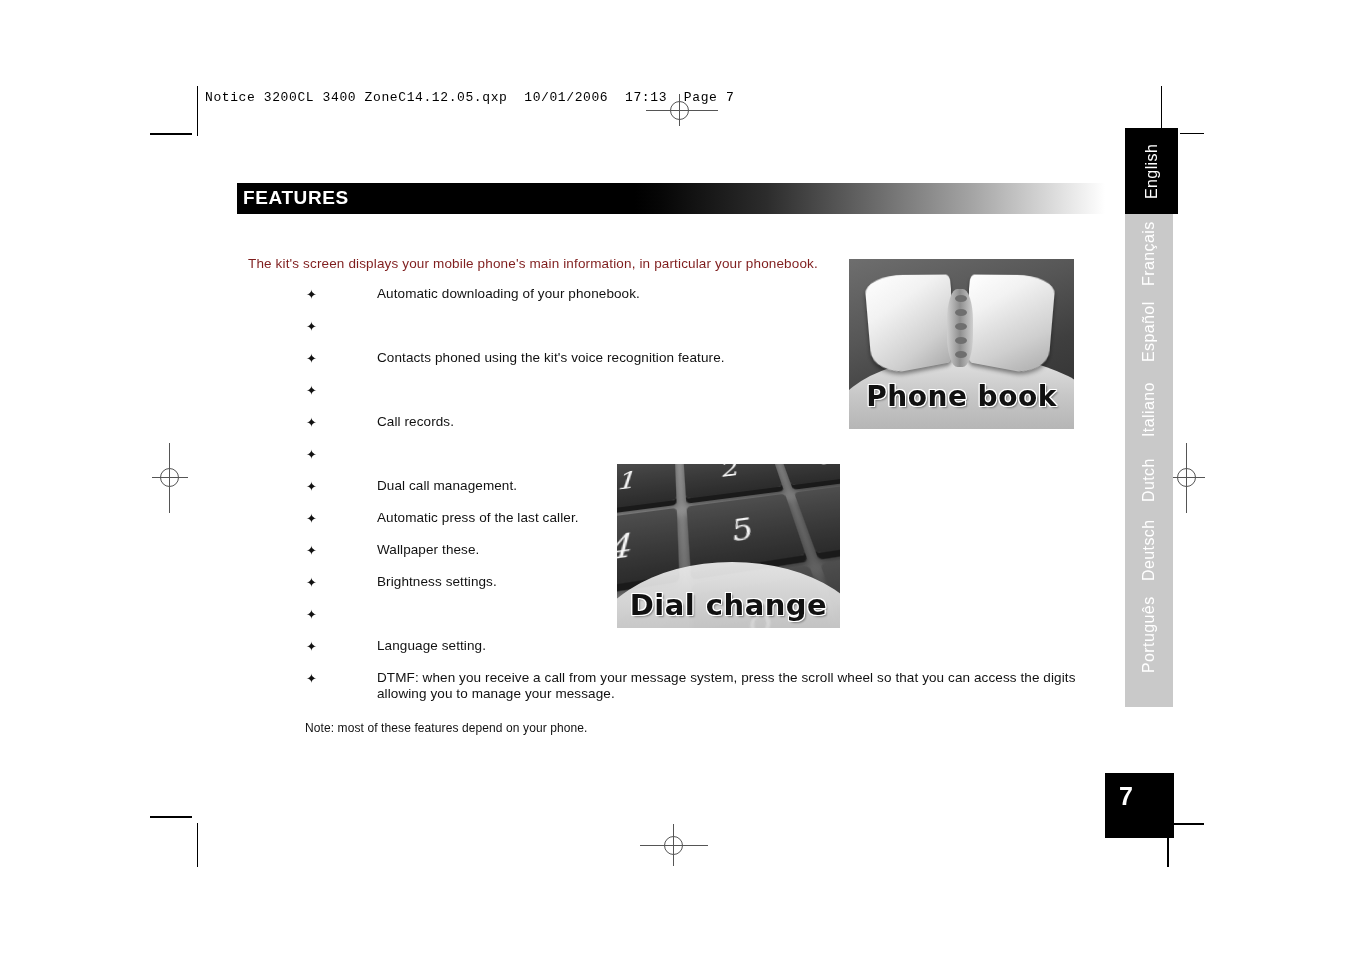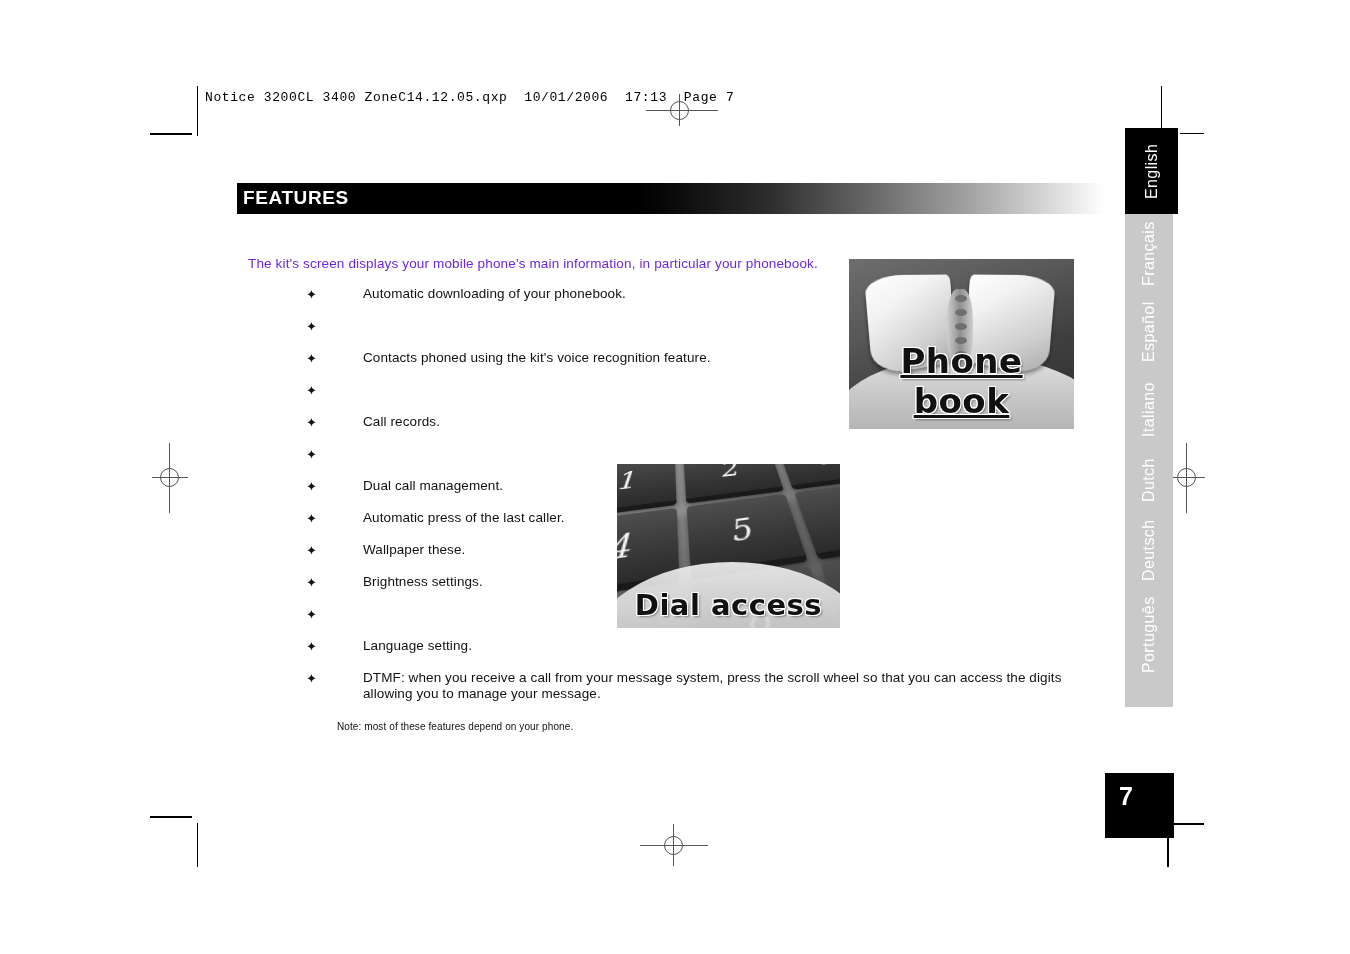--- a/index.html
+++ b/index.html
@@ -87,21 +87,21 @@
     color: #ffffff;
   }
 
   
   .intro {
     position: absolute;
     left: 248px;
     top: 256px;
     font-size: 13.5px;
     letter-spacing: 0.15px;
-    color: #6d28d9;
+    color: #7f1d1d;
     white-space: nowrap;
   }
   .bullet-list {
     position: absolute;
     left: 248px;
     top: 286px;
     width: 860px;
   }
   .bullet-row {
     position: relative;
@@ -113,36 +113,35 @@
   .bullet-mark {
     position: absolute;
     left: 58px;
     top: 2px;
     font-size: 13px;
     line-height: 13px;
     color: #111;
   }
   .bullet-text {
     position: absolute;
-    left: 115px;
+    left: 129px;
     top: 0;
     font-size: 13.5px;
     line-height: 16px;
     letter-spacing: 0.1px;
     color: #111;
     width: 745px;
   }
   .note {
     position: absolute;
     left: 305px;
     top: 721px;
-    font-size: 10px;
+    font-size: 12px;
     letter-spacing: 0.1px;
     color: #111;
-    margin-left: 32px;
   }
 
   
   .fig {
     position: absolute;
     overflow: hidden;
   }
   .fig-phonebook {
     left: 849px;
     top: 259px;
@@ -209,24 +208,23 @@
     font-family: "DejaVu Sans", sans-serif;
     font-weight: bold;
     color: #111;
     -webkit-text-stroke: 0px;
     text-shadow:
        1px  0 #fff, -1px  0 #fff, 0  1px #fff, 0 -1px #fff,
        1px  1px #fff, -1px  1px #fff, 1px -1px #fff, -1px -1px #fff,
        2px  2px 2px rgba(0,0,0,0.35);
   }
   .pb-caption {
-    bottom: 8px;
-    font-size: 34px;
+    bottom: 16px;
+    font-size: 28px;
     letter-spacing: 0.5px;
-    text-decoration: underline;
   }
 
   
   .fig-dial {
     left: 617px;
     top: 464px;
     width: 223px;
     height: 164px;
     background: linear-gradient(145deg, #a8a8a8 0%, #8e8e8e 30%, #6e6e6e 60%, #4f4f4f 100%);
   }
@@ -434,21 +432,21 @@
     <div class="key" style="left:8px;   top:6px;">1</div>
     <div class="key" style="left:100px; top:6px;">2</div>
     <div class="key" style="left:192px; top:6px;">3</div>
     <div class="key" style="left:8px;   top:70px;">4</div>
     <div class="key" style="left:100px; top:70px;">5</div>
     <div class="key" style="left:192px; top:70px;">6</div>
     <div class="key" style="left:100px; top:134px;">8</div>
     <div class="key" style="left:192px; top:134px;">9</div>
   </div>
   <div class="dial-floor"></div>
-  <div class="fig-caption dial-caption">Dial access</div>
+  <div class="fig-caption dial-caption">Dial change</div>
 </div>
 
 <div class="lang-strip"></div>
 
 <div class="lang-tab active" style="top:128px; height:86px;">
   <span>English</span>
 </div>
 <div class="lang-tab" style="top:215px; height:78px;">
   <span>Français</span>
 </div>

